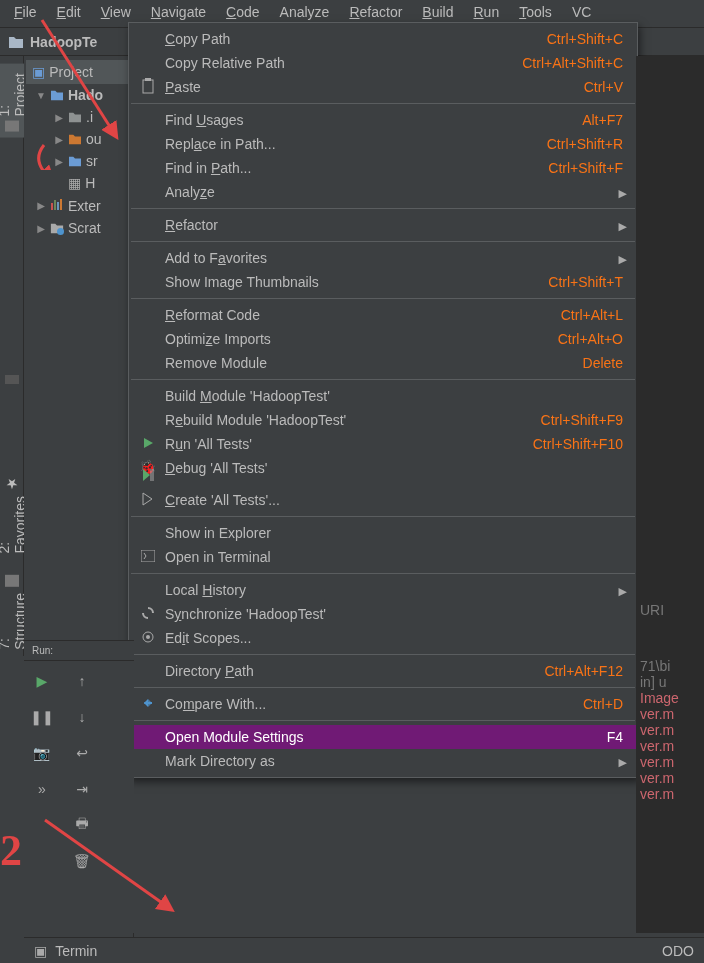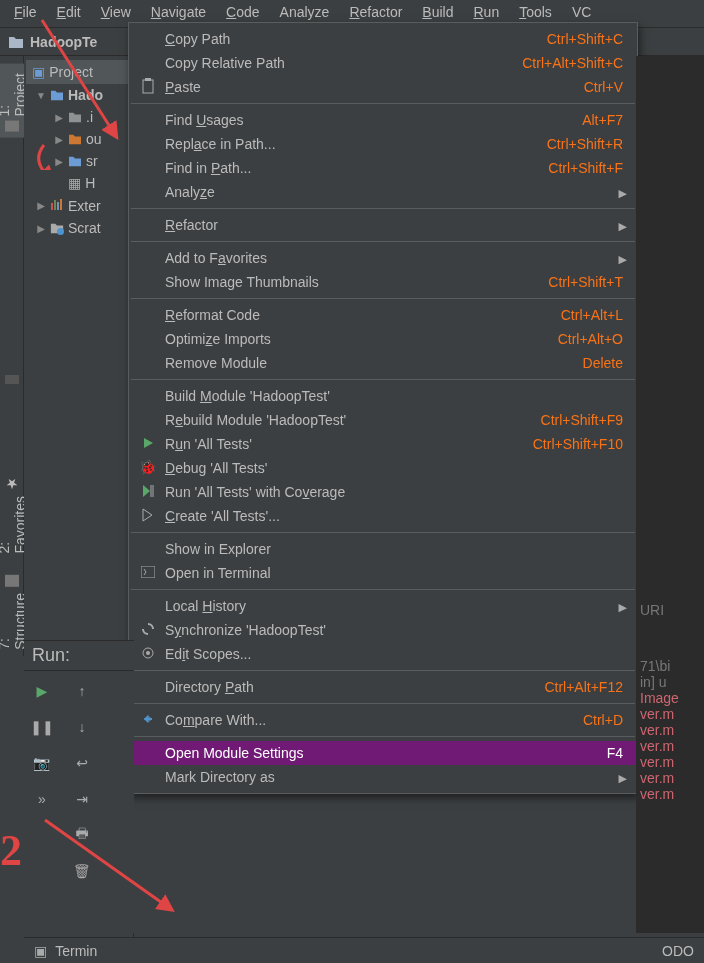--- a/index.html
+++ b/index.html
@@ -33,21 +33,21 @@
 .menu-row.selected { background:#701a75; color:#fff; }
 .menu-row .label { flex:1; }
 .menu-row .shortcut { margin-left:auto; color:#f97316; }
 .menu-row.selected .shortcut { color:#fff; }
 .menu-row .submenu-arrow { position:absolute; right:10px; color:#aaa; font-size:11px;}
 .menu-row .u { text-decoration: underline; }
 .menu-sep { height:1px; background:#5a5d5f; margin:4px 2px; }
 .menu-icon { position:absolute; left:10px; width:18px; height:18px; display:flex; align-items:center; justify-content:center; font-size:13px;}
 
 .run-panel { position:absolute; left:24px; top:640px; width:110px; bottom:30px; background:#3c3f41; border-top:1px solid #2b2b2b; }
-.run-header { padding:4px 8px; border-bottom:1px solid #2b2b2b; font-size:18px;}
+.run-header { padding:4px 8px; border-bottom:1px solid #2b2b2b; font-size:10px;}
 .run-tools { display:flex; gap:20px; padding:10px 8px; }
 .run-col { display:flex; flex-direction:column; gap:16px; align-items:center; }
 .rt-ic { width:20px; height:20px; display:flex; align-items:center; justify-content:center; color:#aaa; cursor:pointer;}
 
 .editor-bg { position:absolute; left:636px; top:56px; right:0; bottom:30px; background:#2b2b2b; padding:6px 4px; color:#777; font-family:Consolas,monospace; font-size:14px; overflow:hidden;}
 .editor-line { white-space:nowrap; }
 .red { color:#cc666e; }
 .bottom-bar { position:absolute; left:24px; bottom:0; right:0; height:26px; background:#3c3f41; border-top:1px solid #2b2b2b; display:flex; align-items:center; padding:0 10px; gap:8px;}
 
 
@@ -255,21 +255,20 @@
       </span>
       <span class="label"><span class="u">D</span>ebug 'All Tests'</span>
     </div>
     <div class="menu-row">
       <span class="menu-icon">
         <svg width="14" height="14" viewBox="0 0 14 14">
           <path fill="#59a869" d="M2 1l7 6-7 6z"></path>
           <path fill="#aaa" d="M9 1h4v12H9z" opacity="0.5"></path>
         </svg>
       </span>
-      <span class="label">Run 'All Tests' with Co<span class="u">v</span>erage</span>
     </div>
     <div class="menu-row">
       <span class="menu-icon">
         <svg width="14" height="14" viewBox="0 0 14 14">
           <path d="M2 1l9 6-9 6z" fill="none" stroke="#aaa"></path>
         </svg>
       </span>
       <span class="label"><span class="u">C</span>reate 'All Tests'...</span>
     </div>
     <div class="menu-sep"></div>

